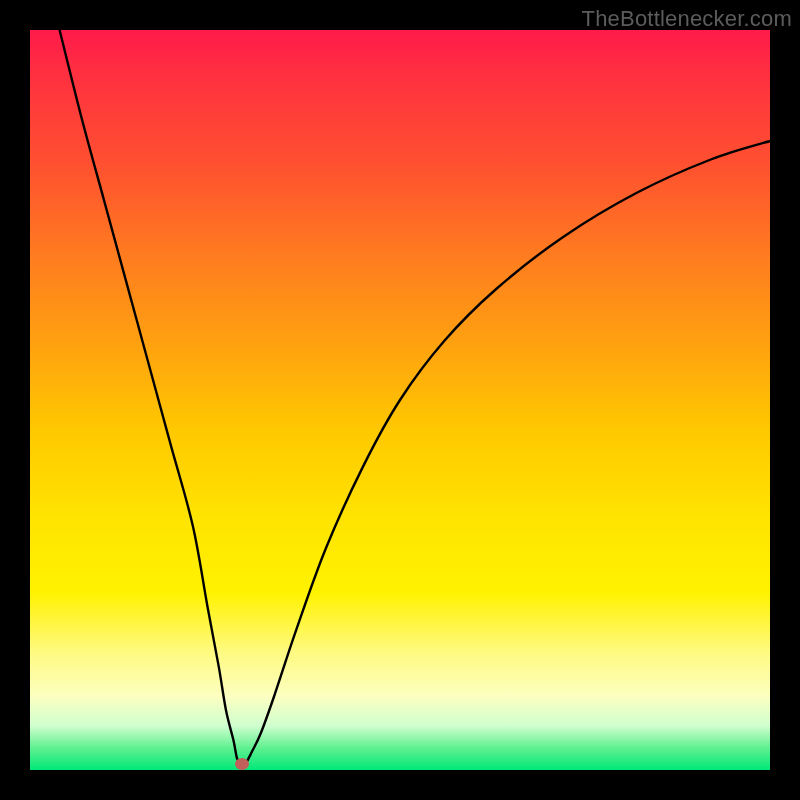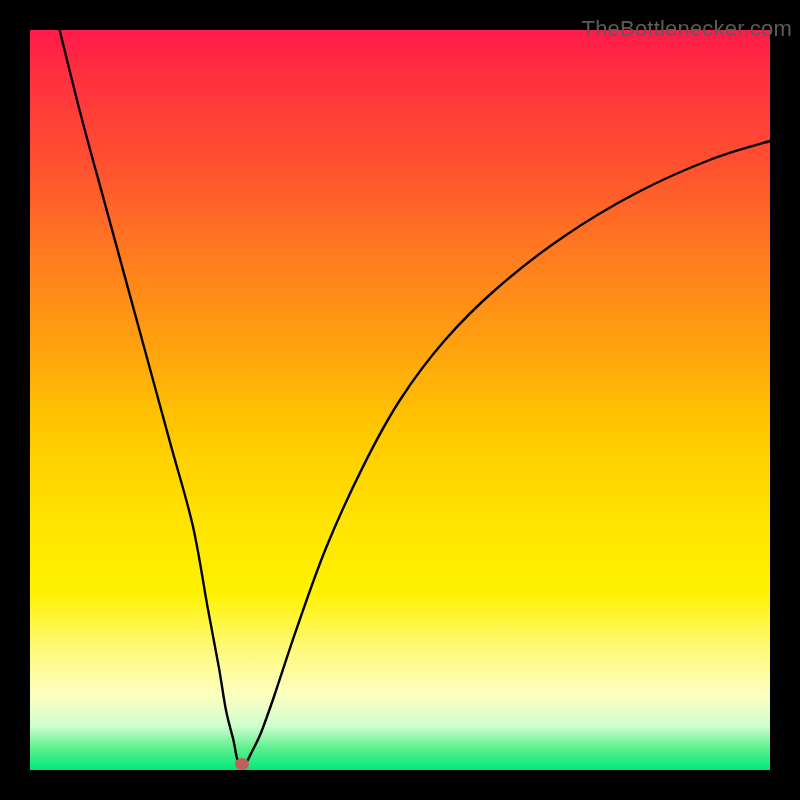--- a/index.html
+++ b/index.html
@@ -26,21 +26,21 @@
       #ffe400 66%,
       #fff200 76%,
       #fffa80 84%,
       #fcffc0 90%,
       #d0ffcf 94%,
       #60f090 97%,
       #00e878 100%);
   }
   .attrib {
     position: absolute;
-    top: 16px;
+    top: 6px;
     right: 8px;
     font-family: Arial, Helvetica, sans-serif;
     font-size: 22px;
     color: #5c5c5c;
     letter-spacing: 0.2px;
   }
   svg.curve {
     position: absolute;
     left: 30px;
     top: 30px;

